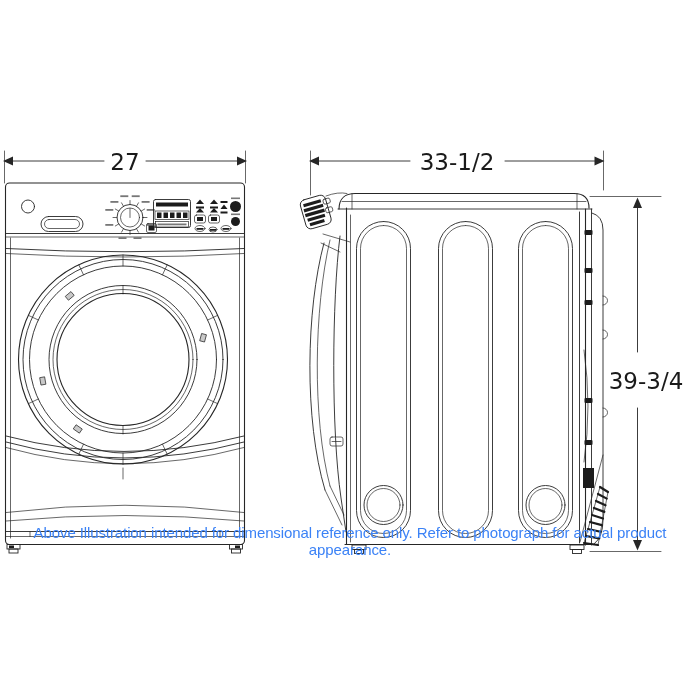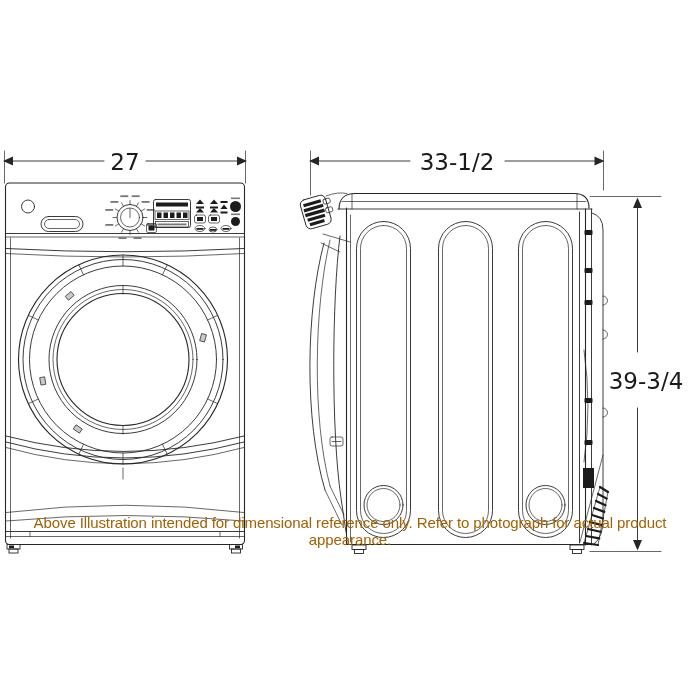--- a/index.html
+++ b/index.html
@@ -7,22 +7,22 @@
         font-family:"Liberation Sans",sans-serif;}
   svg{position:absolute;top:0;left:0;}
   .ln{fill:none;stroke:#262626;stroke-width:1.1;stroke-linecap:round;}
   .lnm{fill:none;stroke:#262626;stroke-width:0.9;stroke-linecap:round;}
   .lnt{fill:none;stroke:#262626;stroke-width:0.7;stroke-linecap:round;}
   .dk{fill:#1c1c1c;stroke:none;}
   .smudge{fill:#777;stroke:none;}
   .shade{fill:#c9c9c9;stroke:#262626;stroke-width:0.7;}
   .dim-text{font-family:"DejaVu Sans",sans-serif;font-size:23px;fill:#1a1a1a;}
   .arrow{fill:#262626;stroke:none;}
-  .caption{position:absolute;left:0;bottom:16px;width:100%;text-align:center;
-           font-size:15px;letter-spacing:-0.1px;color:#a16207;line-height:1.1;}
+  .caption{position:absolute;left:0;bottom:6px;width:100%;text-align:center;
+           font-size:15px;letter-spacing:-0.1px;color:#3b82f6;line-height:1.1;}
 </style>
 </head>
 <body>
 
 <div class="page">
 <svg width="700" height="700" viewBox="0 0 700 700">
 
   <g>
 
     <g>

